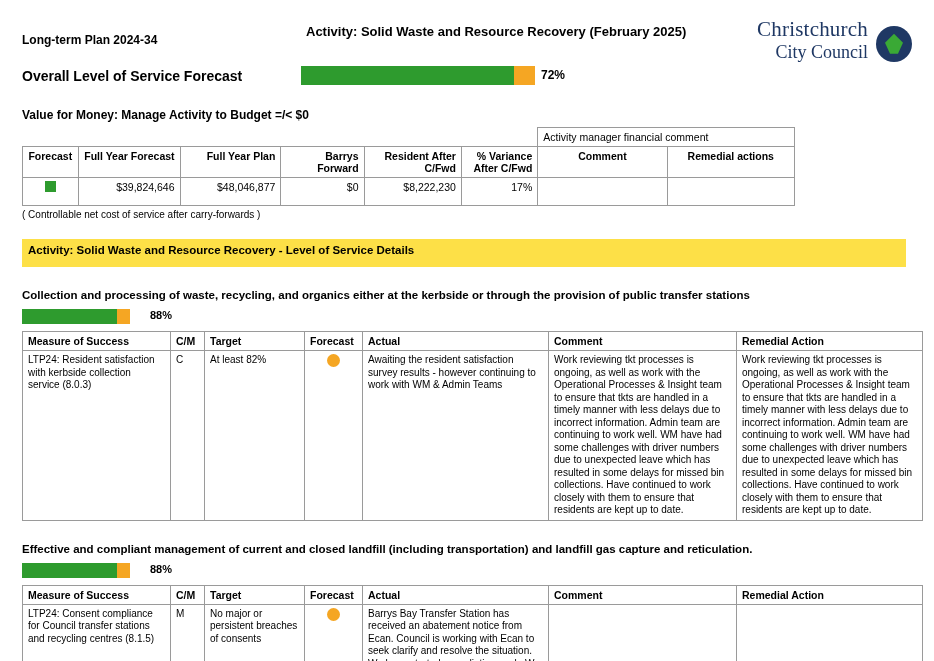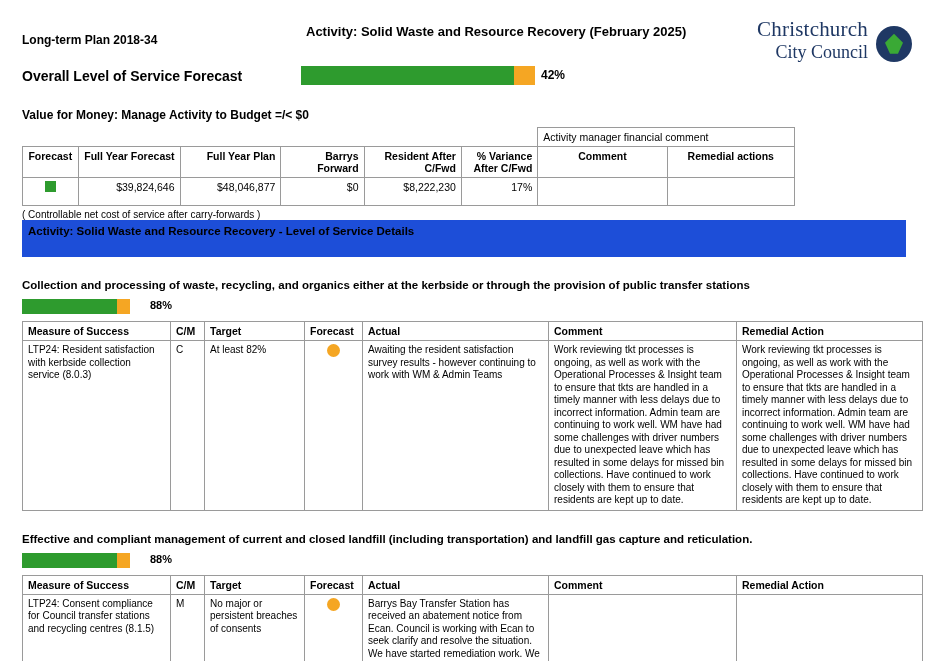--- a/index.html
+++ b/index.html
@@ -154,23 +154,23 @@
     height: 11px;
     background: #2e9b2e;
   }
   .vfm-note {
     margin: 3px 0 0 22px;
     font-size: 10px;
   }
 
   
   .section-band {
-    margin: 0 22px 0 22px;
-    background: #1d4ed8;
-    height: 37px;
+    margin: 19px 22px 0 22px;
+    background: #fde047;
+    height: 28px;
     line-height: 22px;
     padding-left: 6px;
     font-size: 11.5px;
     font-weight: bold;
     width: 884px;
     box-sizing: border-box;
   }
 
   
   .los-heading {
@@ -223,38 +223,38 @@
     padding-top: 6px;
   }
   .nowrap-pre { white-space: pre-line; }
 </style>
 </head>
 <body>
 
 <div class="page">
 
   <div class="header">
-    <div class="doc-title">Long-term Plan 2018-34</div>
+    <div class="doc-title">Long-term Plan 2024-34</div>
     <div class="activity-title">Activity: Solid Waste and Resource Recovery (February 2025)</div>
     <div class="logo-wrap">
       <div class="logo-text">
         <span class="l1">Christchurch</span>
         <span class="l2">City Council</span>
       </div>
       <div class="logo-mark"></div>
     </div>
   </div>
 
   <div class="overall-row">
     <div class="overall-label">Overall Level of Service Forecast</div>
     <div class="overall-bar-track">
       <div class="bar-green" id="overall-green" style="width: 91%;"></div>
       <div class="bar-amber" id="overall-amber" style="width: 9%;"></div>
     </div>
-    <div class="overall-pct">42%</div>
+    <div class="overall-pct">72%</div>
   </div>
 
   <div class="vfm-title">Value for Money: Manage Activity to Budget =/&lt; $0</div>
   <div class="vfm-wrap">
     <table class="grid vfm">
       <colgroup>
         <col style="width:56px">
         <col style="width:122px">
         <col style="width:120px">
         <col style="width:102px">

